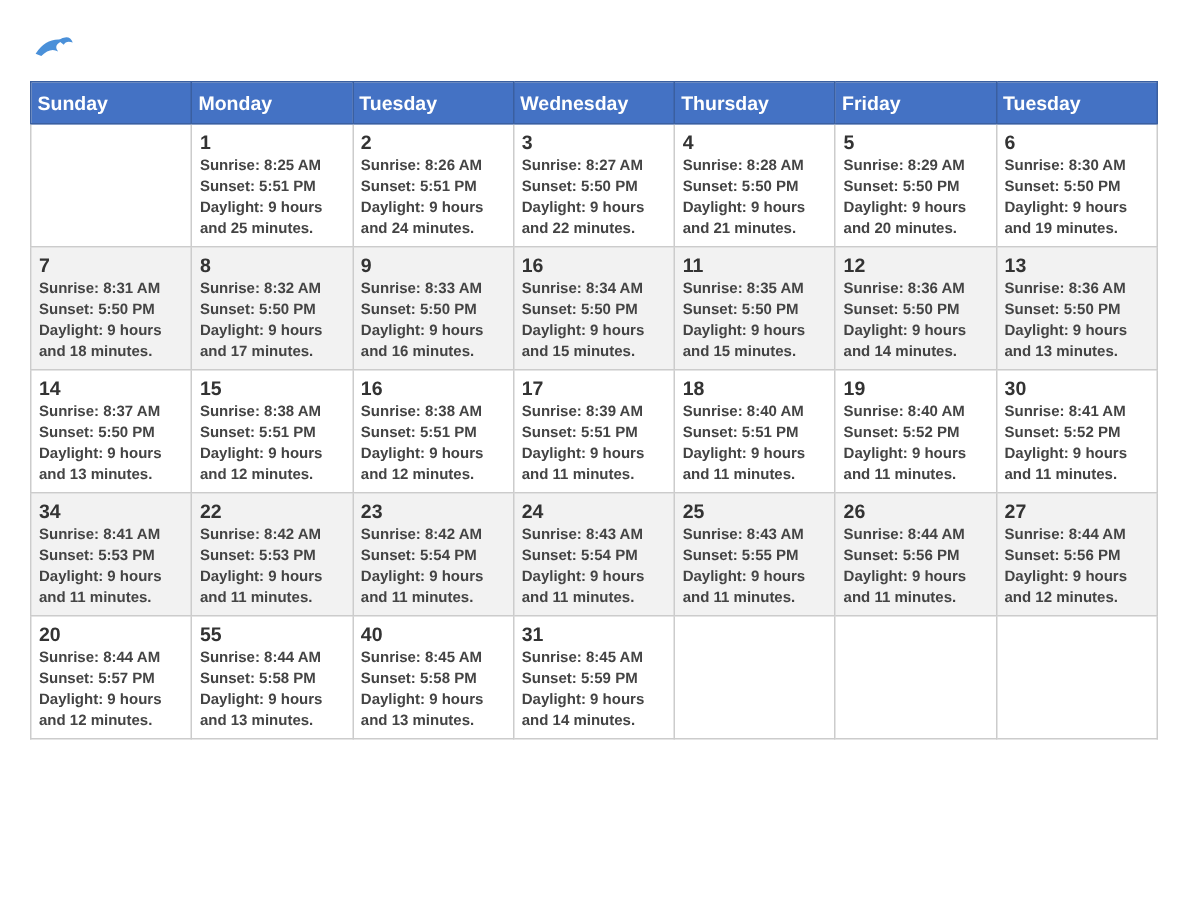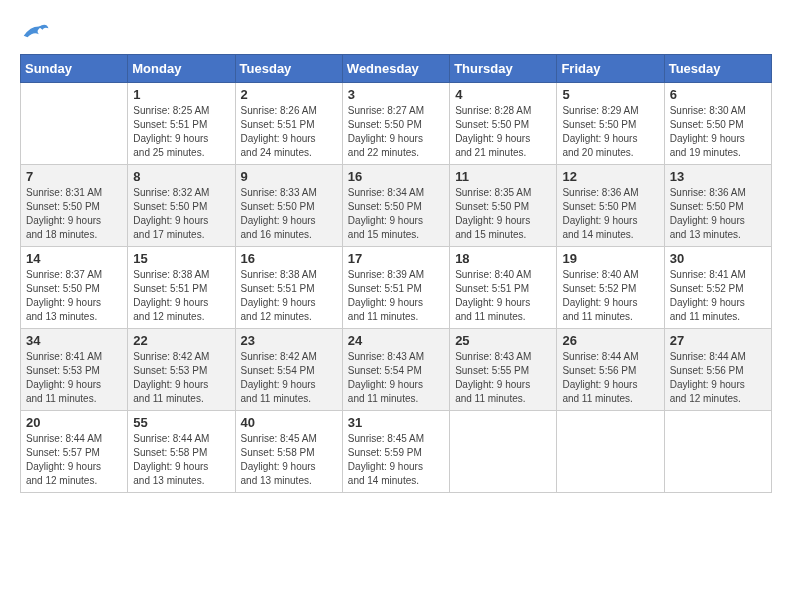--- a/index.html
+++ b/index.html
@@ -76,20 +76,21 @@
       font-size: 13px;
       font-weight: bold;
       color: #333;
       display: block;
       margin-bottom: 2px;
     }
     .cell-info {
       font-size: 10px;
       color: #444;
       line-height: 1.4;
+      font-weight: bold;
     }
   </style>
 </head>
 <body>
 
 <div class="header">
   <div class="logo">
     <svg class="logo-bird" viewBox="0 0 40 30" xmlns="http://www.w3.org/2000/svg">
       <path d="M5,20 Q15,5 30,8 Q20,12 25,18 Q18,14 10,22 Z" fill="#4a90d9"></path>
       <path d="M25,8 Q35,2 38,10 Q32,8 30,12 Z" fill="#4a90d9"></path>

